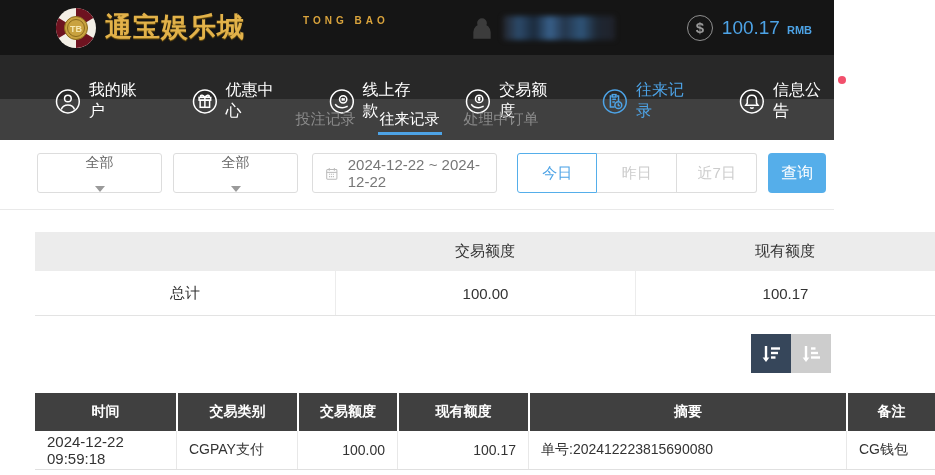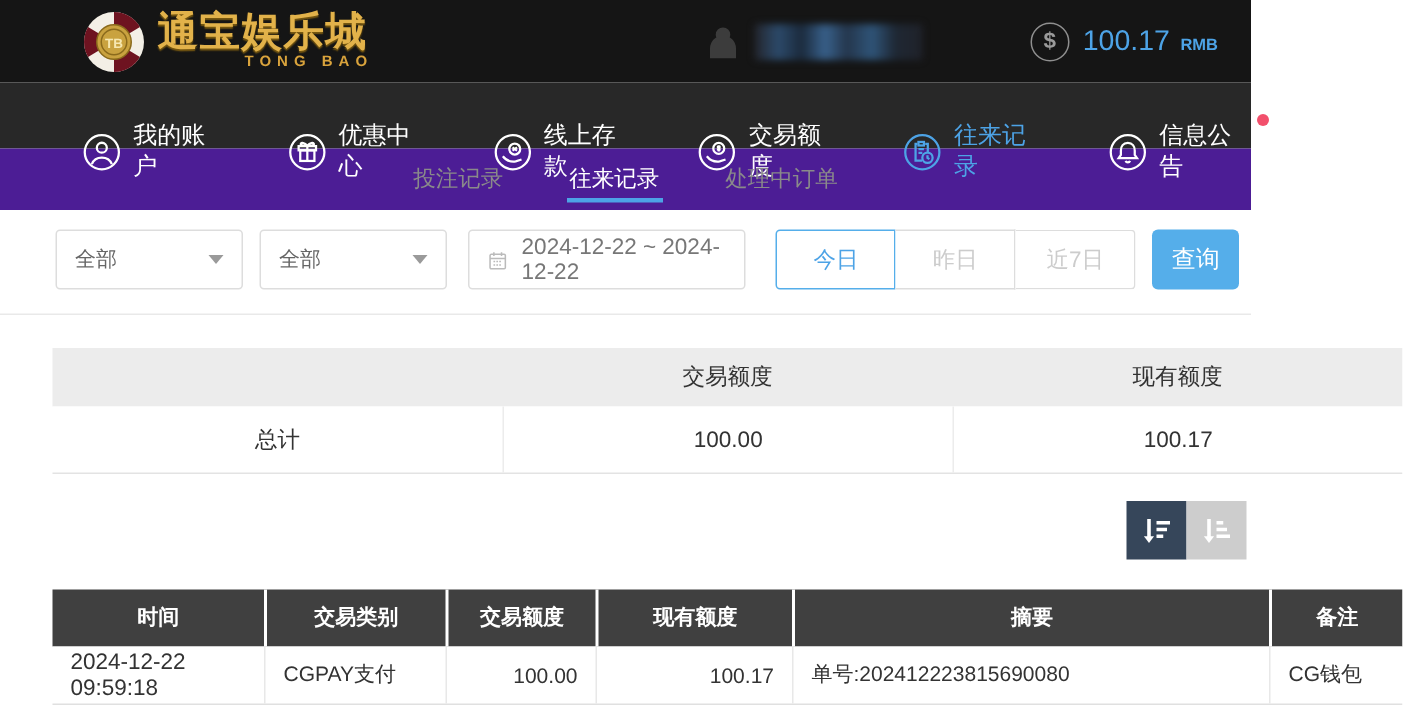--- a/index.html
+++ b/index.html
@@ -3,21 +3,21 @@
 <meta charset="utf-8">
 <style>
   * { margin:0; padding:0; box-sizing:border-box; }
   html,body { background:#fff; }
   body { font-family:"Liberation Sans","DejaVu Sans",sans-serif; width:935px; height:475px; overflow:hidden; }
   .page { width:834px; height:475px; background:#fff; position:relative; }
 
   
   .topbar { height:55px; background:#151515; display:flex; align-items:center; padding:0 22px 0 55px; }
   .logo { display:flex; align-items:center; gap:8px; cursor:pointer; }
-  .logo-text { display:flex; flex-direction:column; line-height:1; }
+  .logo-text { display:flex; flex-direction:row; line-height:1; }
   .logo-cn { font-size:27px; font-weight:bold; color:#e2b24a; font-family:"Liberation Serif","DejaVu Serif",serif; text-shadow:0 1px 1px #7a5a10; letter-spacing:1px; }
   .logo-en { font-size:10px; color:#d9a33c; letter-spacing:4px; font-weight:bold; margin:2px 0 0 58px; }
   .top-right { margin-left:auto; display:flex; align-items:center; }
   .user-area { display:flex; align-items:center; gap:8px; cursor:pointer; }
   .avatar-ic { width:26px; height:26px; }
   .blur-name { width:112px; height:24px; border-radius:2px;
     background:linear-gradient(90deg,#23242b 0%,#2c4a6a 14%,#1b2a3c 28%,#38608a 42%,#24364c 55%,#2f5478 70%,#1e2733 84%,#20222a 100%);
     filter:blur(2.5px); }
   .balance { display:flex; align-items:center; gap:9px; margin-left:72px; }
   .dollar-circle { width:26px; height:26px; border:1.5px solid #8f8f8f; border-radius:50%; color:#9a9a9a;
@@ -27,29 +27,29 @@
 
   
   .navbar { height:44px; background:#282828; display:flex; align-items:center; padding-left:55px; gap:42px; }
   .nav-item { display:flex; align-items:center; gap:8px; color:#fff; font-size:16px; cursor:pointer; position:relative;margin-top:48px; }
   .nav-item svg { width:27px; height:27px; stroke:#fff; }
   .nav-item.active { color:#4da3e6; }
   .nav-item.active svg { stroke:#4da3e6; }
   .nav-dot { position:absolute; top:-4px; right:-12px; width:8px; height:8px; border-radius:50%; background:#f2506c; }
 
   
-  .subtabs { height:41px; background:#4c1d95; display:flex; align-items:center; justify-content:center; gap:44px; }
+  .subtabs { height:41px; background:#404040; display:flex; align-items:center; justify-content:center; gap:24px; }
   .subtab { color:#8a8a8a; font-size:15px; cursor:pointer; position:relative; height:100%; display:flex; align-items:center; }
   .subtab.active { color:#fff; }
   .subtab.active::after { content:""; position:absolute; left:-2px; right:-2px; bottom:5px; height:3px; background:#4da3e6; }
 
   
   .filter-row { display:flex; align-items:center; margin:13px 8px 0 37px; gap:11px; }
   .select-box { width:153px; height:40px; border:1px solid #ddd; border-radius:3px; background:#fff;
-    display:flex; align-items:center; justify-content:space-between; padding:0 12px; color:#666; font-size:14px; cursor:pointer; }
+    display:flex; align-items:center; justify-content:space-between; padding:0 12px; color:#666; font-size:14px; cursor:pointer;flex-direction:column; }
   .caret { width:0; height:0; border-left:5px solid transparent; border-right:5px solid transparent; border-top:6px solid #9a9a9a; }
   .date-box { width:230px; height:40px; border:1px solid #ddd; border-radius:3px; background:#fff; margin-left:3px;
     display:flex; align-items:center; gap:9px; padding:0 12px; color:#777; font-size:15px; cursor:pointer; }
   .date-box svg { width:17px; height:17px; stroke:#bbb; }
   .quick-group { display:flex; margin-left:9px; }
   .qbtn { width:80px; height:40px; background:#fff; border:1px solid #ddd; border-left-width:0; color:#ccc; font-size:15px;
     display:flex; align-items:center; justify-content:center; cursor:pointer; }
   .qbtn:first-child { border-left-width:1px; border-radius:3px 0 0 3px; }
   .qbtn:last-child { border-radius:0 3px 3px 0; }
   .qbtn.active { border:1px solid #55aeea; color:#4da3e6; }

